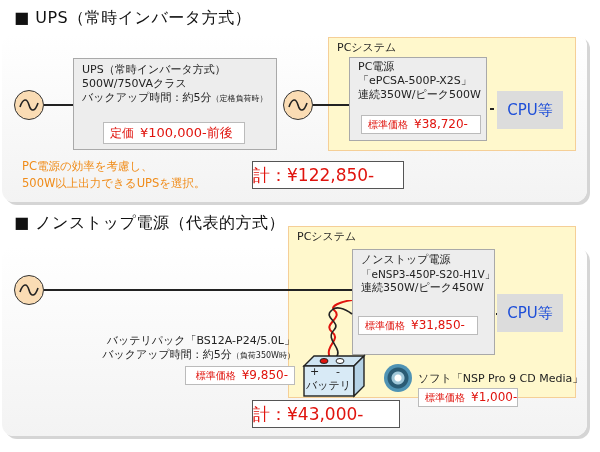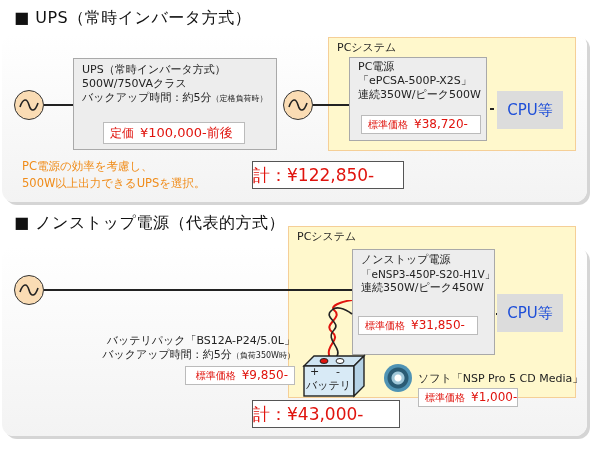--- a/index.html
+++ b/index.html
@@ -119,18 +119,18 @@
 
 <div class="abs" style="left:95px;top:334px;text-align:right;width:200px;">
   <div class="txt">バッテリパック「BS12A-P24/5.0L」</div>
   <div class="txt"><span>バックアップ時間：約5分</span><span class="small">（負荷350W時）</span></div>
 </div>
 <div class="price" style="left:185px;top:366px;width:110px;text-align:right;">
   <span class="lab">標準価格</span><span>¥9,850-</span>
 </div>
 
 <div class="abs" style="left:384px;top:364px;width:28px;height:28px;border-radius:50%;background:radial-gradient(circle,#ffffff 0 3px,#9fc7d9 4px 6px,#2a5b74 7px 10px,#4f93b4 11px 14px);"></div>
-<div class="txt abs" style="left:418px;top:372px;">ソフト「NSP Pro 5 CD Media」</div>
+<div class="txt abs" style="left:418px;top:372px;">ソフト「NSP Pro 9 CD Media」</div>
 <div class="price" style="left:418px;top:388px;width:100px;">
   <span class="lab">標準価格</span><span>¥1,000-</span>
 </div>
 
 <div class="total" style="left:252px;top:400px;width:148px;height:28px;">計：¥43,000-</div>
 
 </body></html>

